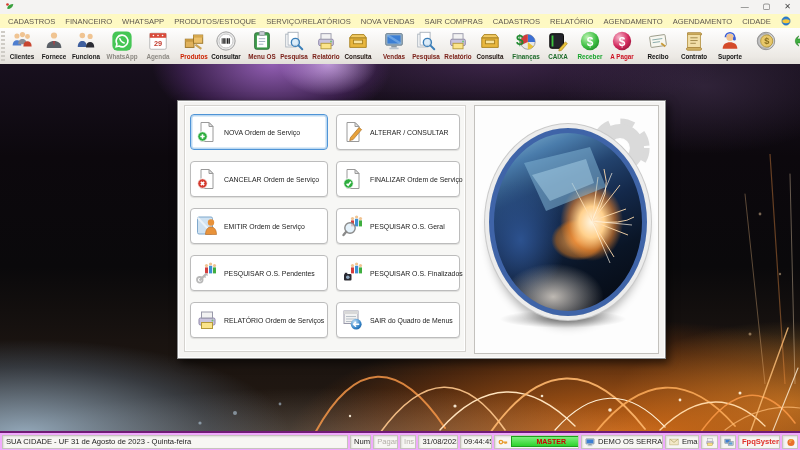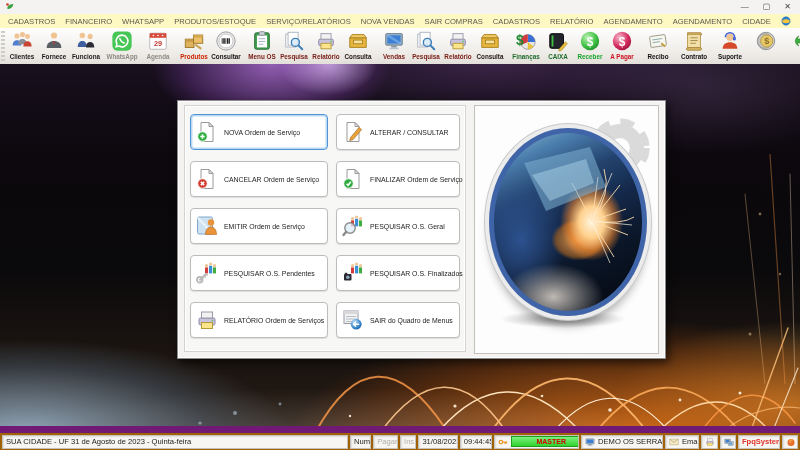--- a/index.html
+++ b/index.html
@@ -72,22 +72,22 @@
       radial-gradient(42px 52px at 66% 50%, #fff6e2, #ffd08c 30%, rgba(255,140,42,.55) 55%, transparent 75%),
       radial-gradient(34px 26px at 57% 60%, #d99a58, rgba(138,85,38,.8) 65%, transparent 80%),
       radial-gradient(70px 46px at 40% 92%, rgba(222,214,204,.85), transparent 72%),
       radial-gradient(60px 80px at 18% 60%, rgba(47,86,150,.9), transparent 75%),
       linear-gradient(155deg,#8fc0da 0%,#4a7cab 16%,#23436e 32%,#14294b 48%,#0a1526 70%,#05080f 100%);}
   .oval svg{position:absolute;inset:0;width:100%;height:100%;}
   .oval-shadow{position:absolute;left:24px;top:204px;width:128px;height:18px;border-radius:50%;
     background:radial-gradient(rgba(0,0,0,.38),transparent 70%);}
 
   
-  .statusbar{position:absolute;left:0;bottom:0;right:0;height:17px;background:#a16207;
-    border-top:7px solid #701a75;display:flex;align-items:center;gap:2px;padding:0 2px;font-size:7.6px;color:#222;}
+  .statusbar{position:absolute;left:0;bottom:0;right:0;height:17px;background:#f0abfc;
+    border-top:2px solid #701a75;display:flex;align-items:center;gap:2px;padding:0 2px;font-size:7.6px;color:#222;}
   .sbox{border:1px solid #c6c3bc;box-shadow:inset 1px 1px 2px rgba(0,0,0,.10);background:#f7f6f3;
     height:12px;display:flex;align-items:center;gap:3px;padding:0 3px;white-space:nowrap;overflow:hidden;}
   .sbox .ic{width:10px;height:10px;flex:0 0 auto;}
   .sbox .ic svg{width:10px;height:10px;}
   .dim{color:#b3afa8;}
   .loc{flex:0 0 338px;}
   .master-bar{flex:0 0 78px;height:9px;background:linear-gradient(#7df07d,#2ed32e);
     border:1px solid #1da11d;color:#cf0000;font-weight:bold;font-size:7px;
     display:flex;align-items:center;justify-content:center;}
   .brand{color:#e0322a;font-weight:bold;}

